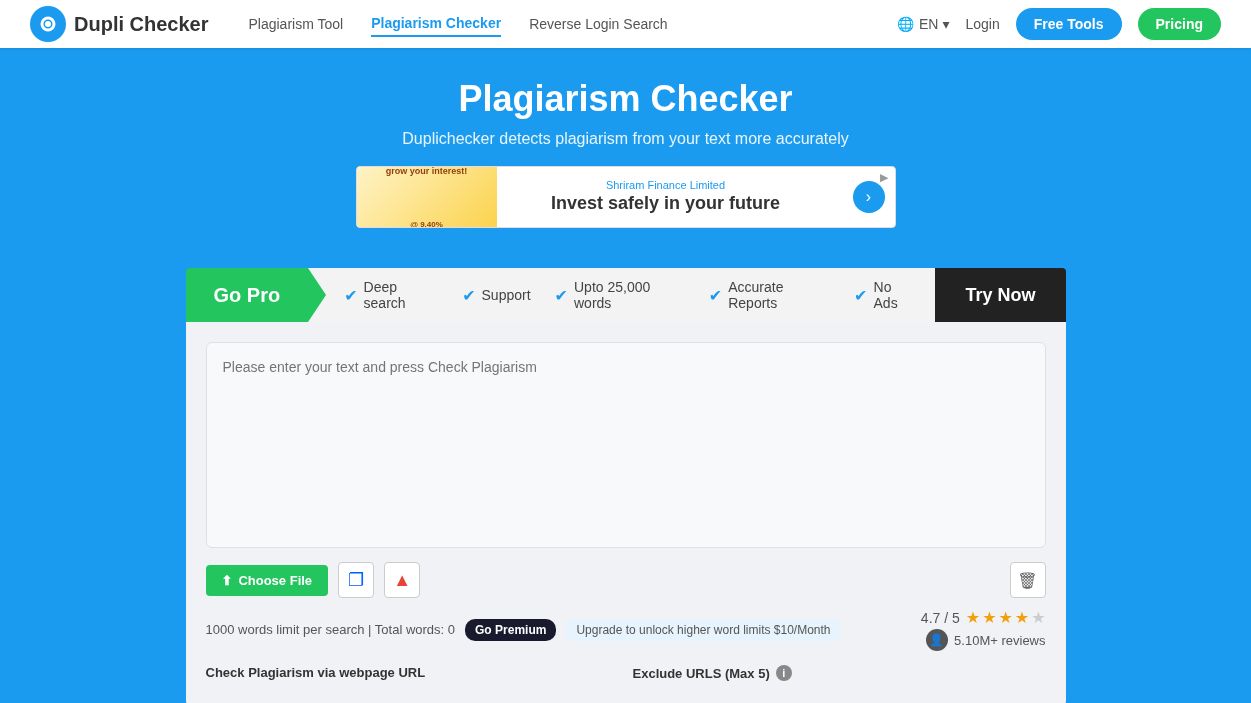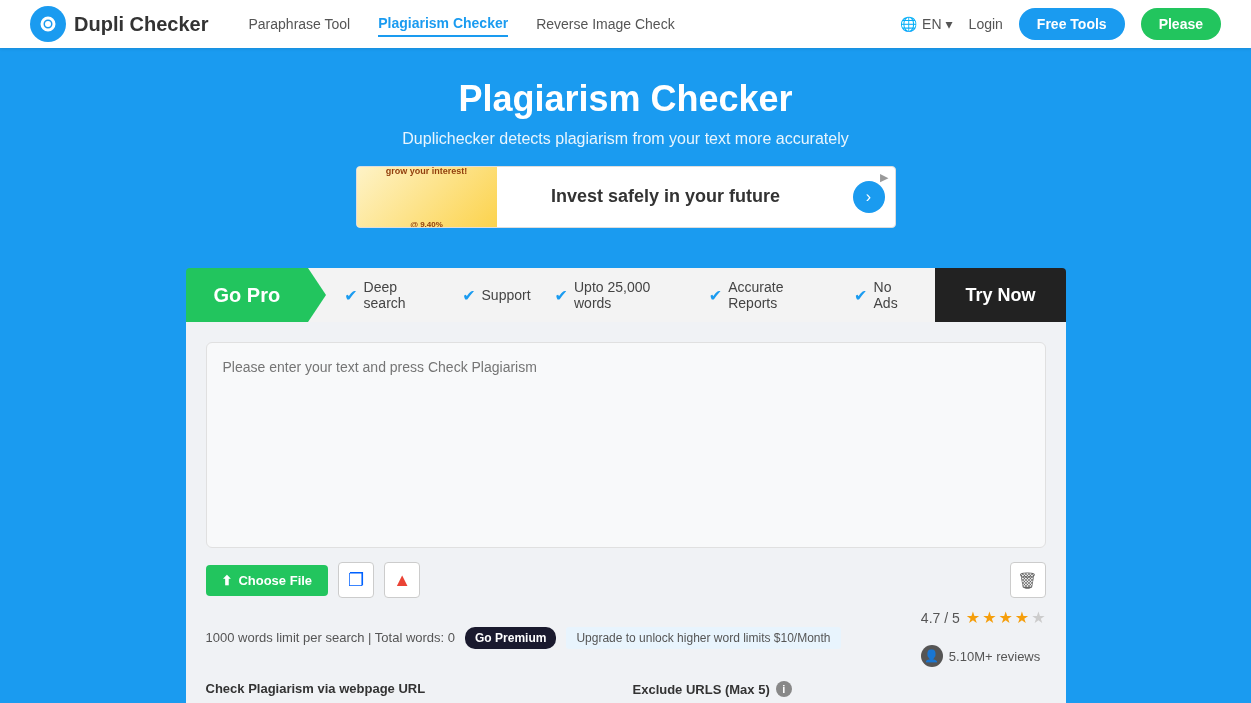--- a/index.html
+++ b/index.html
@@ -367,21 +367,22 @@
     .upgrade-text {
       font-size: 12px;
       color: #555;
       background: #e8f4fd;
       padding: 4px 10px;
       border-radius: 3px;
     }
     .rating-section {
       display: flex;
       flex-direction: column;
-      gap: 18px;
+      align-items: flex-end;
+      gap: 2px;
     }
     .rating-row {
       display: flex;
       align-items: center;
       gap: 6px;
       font-size: 14px;
       color: #555;
     }
     .stars {
       display: flex;
@@ -445,49 +446,50 @@
 <nav class="navbar">
   <a class="navbar-brand">
     <svg class="brand-logo" viewBox="0 0 36 36">
       <circle cx="18" cy="18" r="18" fill="#1a9bf0"></circle>
       <path d="M12 18 A6 6 0 1 1 24 18 A6 6 0 1 1 12 18" fill="none" stroke="#fff" stroke-width="3"></path>
       <circle cx="18" cy="18" r="3" fill="#fff"></circle>
     </svg>
     <span class="brand-name">Dupli Checker</span>
   </a>
   <div class="nav-links">
-    <a class="nav-link">Paraphrase Tool</a>
+    <a class="nav-link">Plagiarism Tool</a>
     <a class="nav-link active">Plagiarism Checker</a>
-    <a class="nav-link">Reverse Image Check</a>
+    <a class="nav-link">Reverse Login Search</a>
   </div>
   <div class="nav-right">
     <div class="lang-selector">
       <span>🌐</span>
       <span>EN</span>
       <span>▾</span>
     </div>
     <a class="login-link">Login</a>
     <button class="free-tools-btn">Free Tools</button>
-    <button class="pricing-btn">Please</button>
+    <button class="pricing-btn">Pricing</button>
   </div>
 </nav>
 
 <div class="hero">
   <h1 class="hero-title">Plagiarism Checker</h1>
   <p class="hero-subtitle">Duplichecker detects plagiarism from your text more accurately</p>
 
   <div class="ad-banner">
     <span class="ad-close">▶</span>
     <div class="ad-image">
       <div class="ad-image-inner">
         <div class="ad-image-text">grow your interest!</div>
         <div style="font-size:8px;font-weight:700;color:#92400e;">@ 9.40%</div>
       </div>
     </div>
     <div class="ad-content">
+      <div class="ad-company">Shriram Finance Limited</div>
       <div class="ad-headline">Invest safely in your future</div>
     </div>
     <div class="ad-arrow">›</div>
   </div>
 </div>
 
 <div class="main-container">
 
   <div class="go-pro-banner">
     <div class="go-pro-label">

